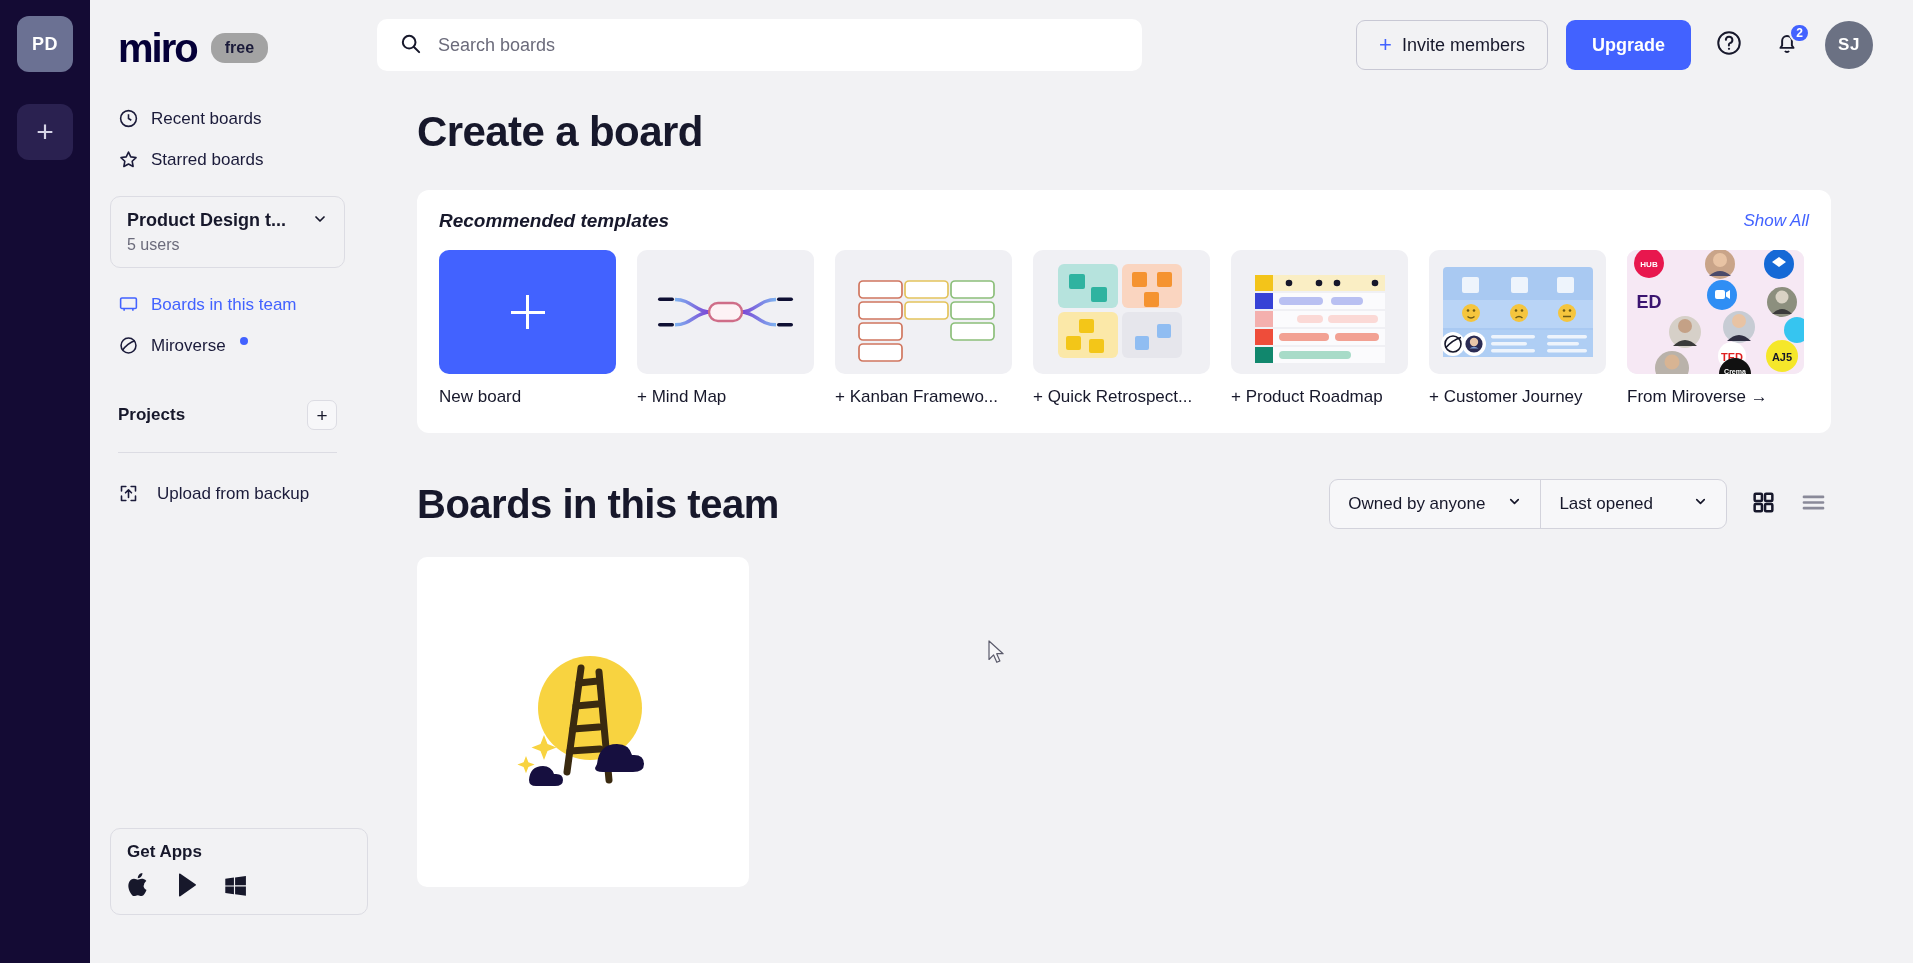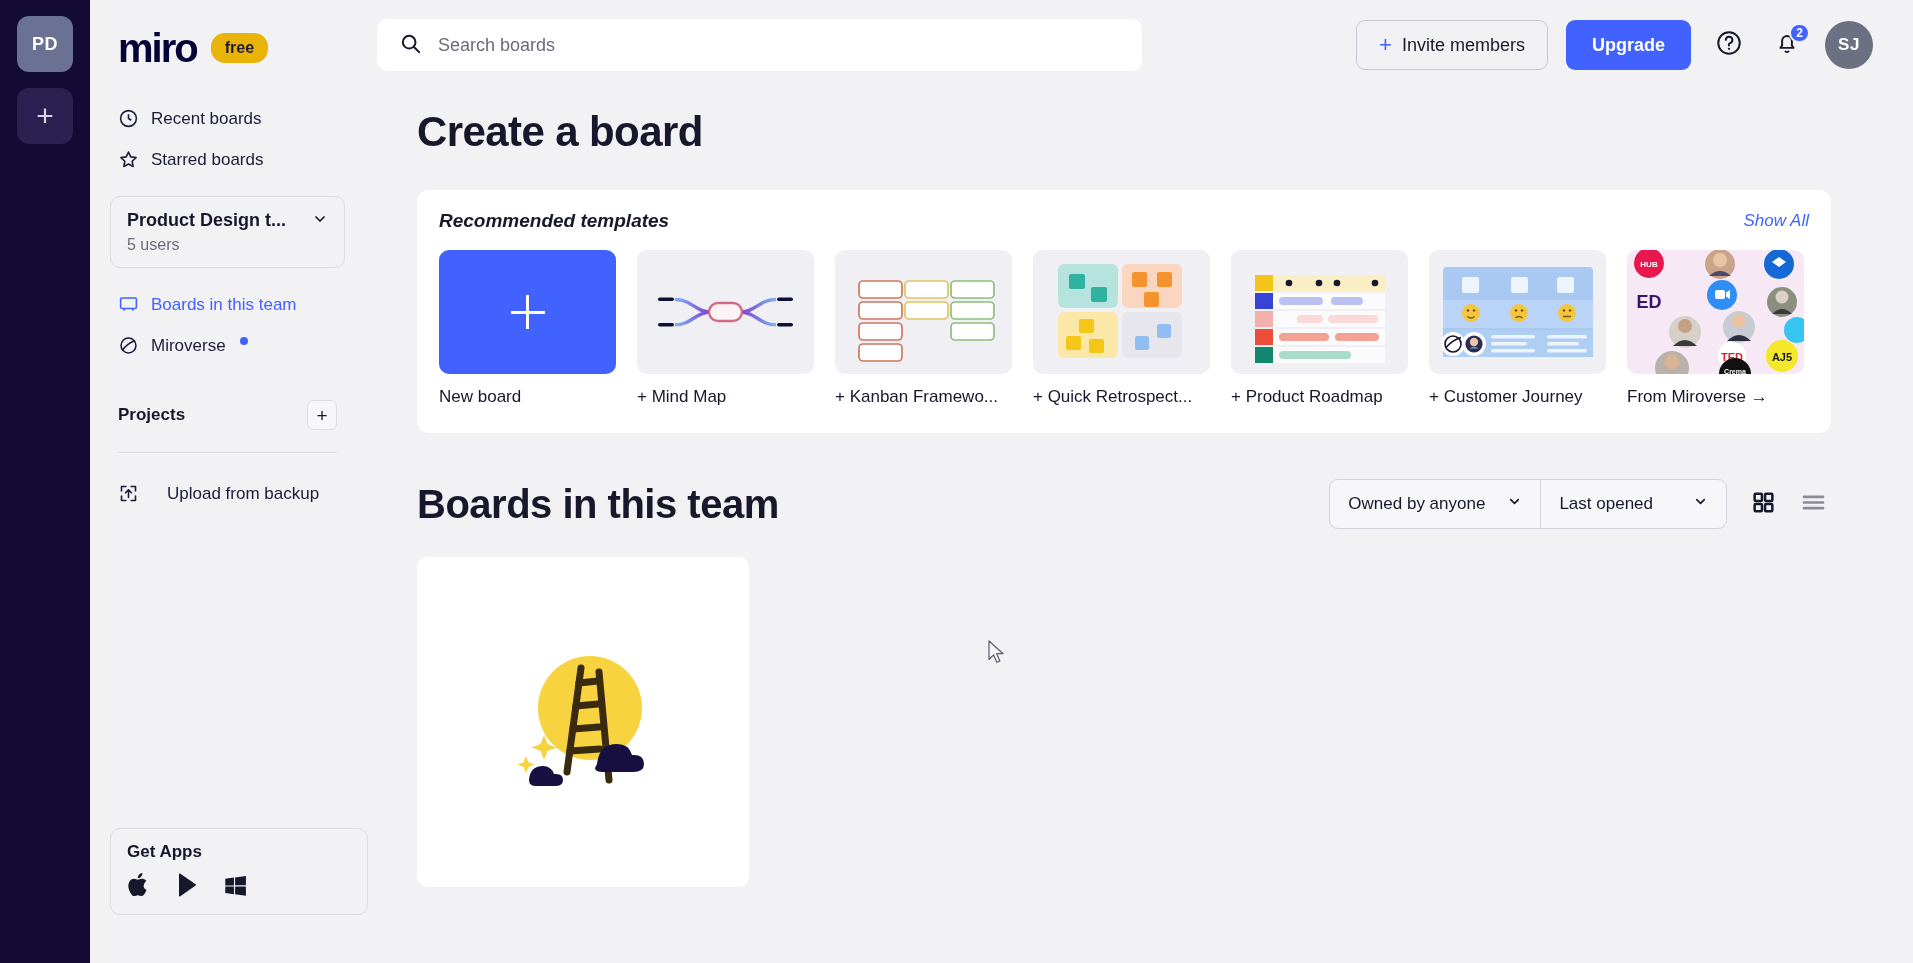--- a/index.html
+++ b/index.html
@@ -10,21 +10,21 @@
     background: #f2f2f4;
     color: #17182b;
   }
   .app { display: flex; width: 1913px; height: 963px; }
 
   
   .rail {
     width: 90px; height: 963px;
     background: #140b34;
     display: flex; flex-direction: column;
-    align-items: center; padding-top: 16px; gap: 16px;
+    align-items: center; padding-top: 16px; gap: 32px;
     flex-shrink: 0;
   }
   .rail-team {
     width: 56px; height: 56px; border-radius: 12px;
     background: #6b7193; color: #fff;
     display: flex; align-items: center; justify-content: center;
     font-size: 18px; font-weight: 700; letter-spacing: .5px;
     cursor: pointer;
   }
   .rail-add {
@@ -40,21 +40,21 @@
     padding: 22px 20px 0 20px; flex-shrink: 0;
     display: flex; flex-direction: column;
     position: relative;
   }
   .brand { display: flex; align-items: center; gap: 14px; padding: 6px 8px 0 8px; }
   .logo-miro {
     font-size: 40px; font-weight: 700; letter-spacing: -2px;
     color: #050038; line-height: 1;
   }
   .badge-free {
-    background: #eab308; color: #1b1b3a;
+    background: #a3a3a3; color: #1b1b3a;
     border-radius: 14px; padding: 6px 14px;
     font-size: 16px; font-weight: 600;
   }
   .nav-list { margin-top: 30px; display: flex; flex-direction: column; }
   .nav-item {
     display: flex; align-items: center; gap: 12px;
     padding: 10px 8px; border-radius: 8px;
     font-size: 17px; color: #1b1b3a; cursor: pointer;
   }
   .nav-item.active { color: #4262ff; }
@@ -80,21 +80,21 @@
   }
   .projects-label { font-size: 17px; font-weight: 700; color: #17182b; }
   .sq-btn {
     width: 30px; height: 30px; border: 1px solid #dcdce3; border-radius: 7px;
     background: #f7f7f9; display:flex; align-items:center; justify-content:center;
     font-size: 19px; color: #17182b; cursor: pointer; line-height: 1;
   }
   .divider { height: 1px; background: #dcdce3; margin: 22px 8px 0 8px; }
 
   .upload-row {
-    display: flex; align-items: center; gap: 28px;
+    display: flex; align-items: center; gap: 18px;
     padding: 10px 8px; margin-top: 20px; border-radius: 8px;
     font-size: 17px; color: #1b1b3a; cursor: pointer;
   }
 
   .getapps {
     position: absolute; left: 20px; bottom: 48px; width: 258px;
     border: 1px solid #dcdce3; border-radius: 10px;
     background: #f2f2f4; padding: 13px 16px 16px 16px;
   }
   .getapps-title { font-size: 17px; font-weight: 600; color: #17182b; }

